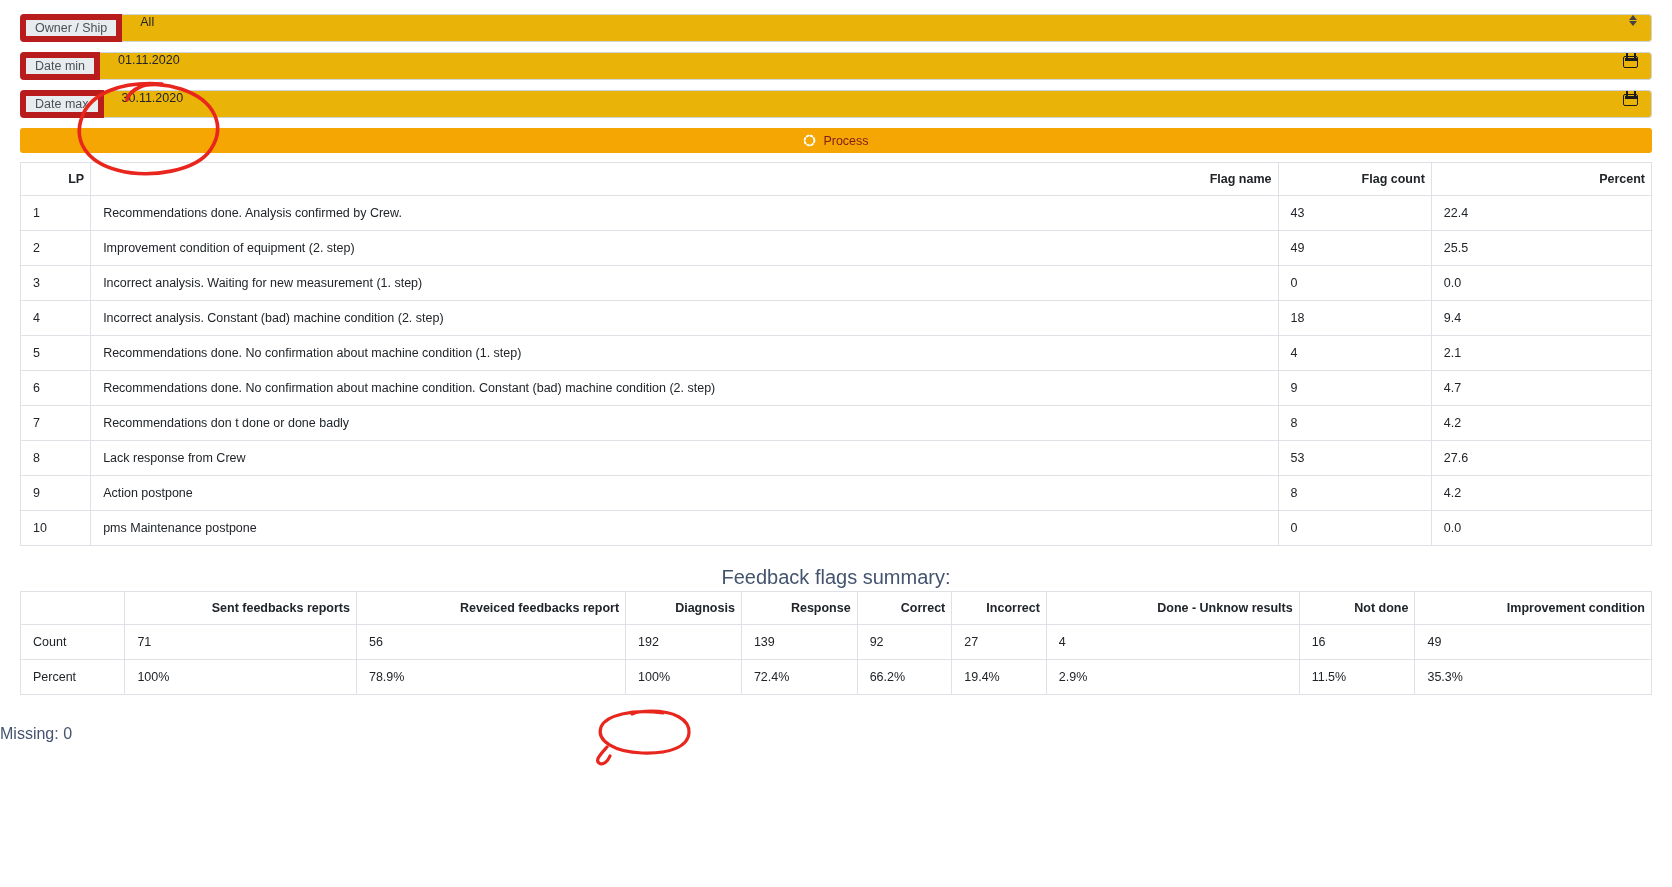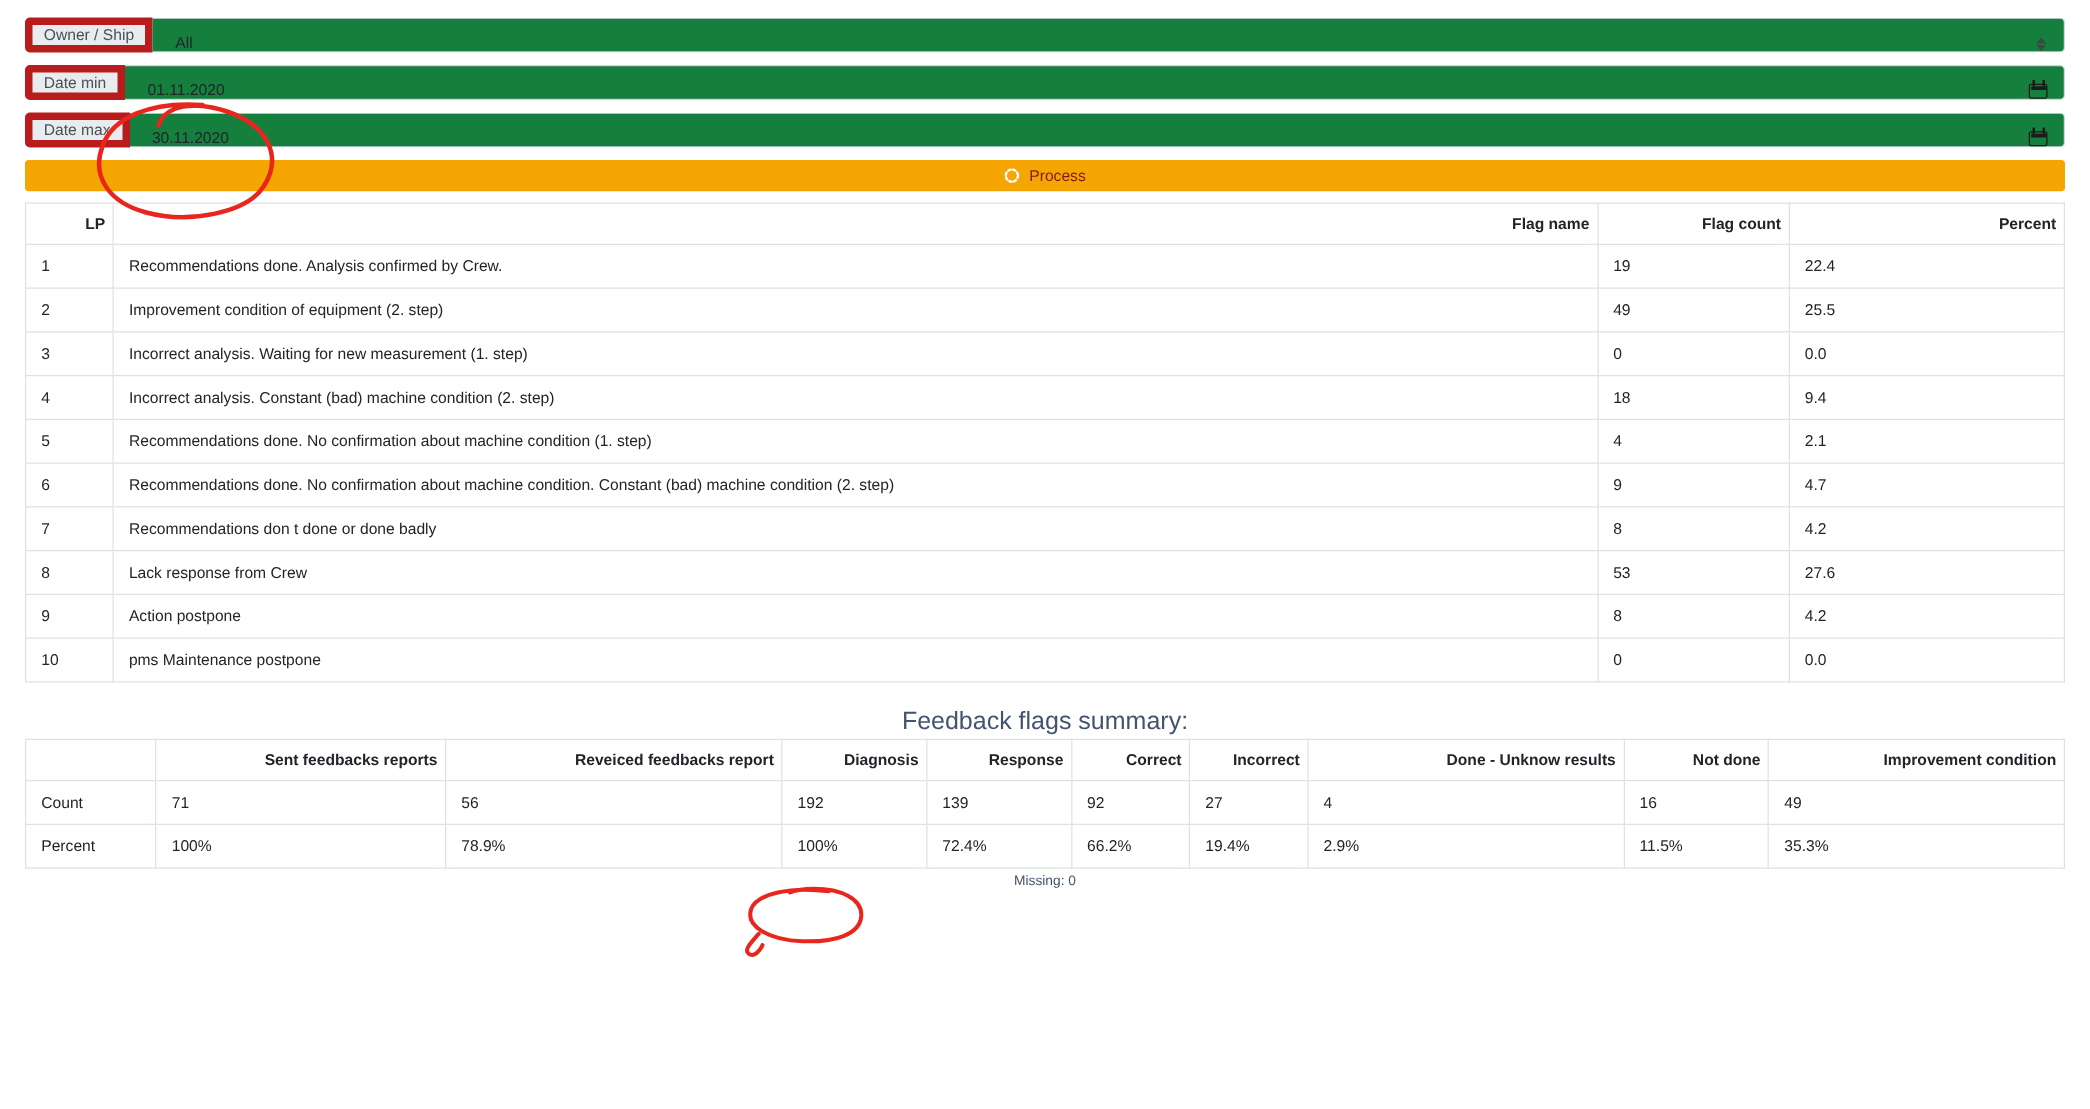--- a/index.html
+++ b/index.html
@@ -9,22 +9,22 @@
 
   
   .filters { padding: 14px 20px 0 20px; }
   .igroup { display: flex; height: 28px; margin-bottom: 10px; width: 100%; }
   .ilabel {
     flex: 0 0 80px; display: flex; align-items: center;
     background: #e9ecef; border: 6px solid #b91c1c; border-radius: 4px 0 0 4px;
     padding: 0 9px; font-size: 12.5px; color: #495057; white-space: nowrap;
   }
   .ifield {
-    flex: 1 1 auto; display: flex; align-items: flex-end; justify-content: space-between;
-    background: #15803d; border: 1px solid #ced4da; border-left: none;
+    flex: 1 1 auto; display: flex; align-items: flex-start; justify-content: space-between;
+    background: #eab308; border: 1px solid #ced4da; border-left: none;
     border-radius: 0 4px 4px 0; padding: 0 10px 0 18px;
     font-size: 12.5px; color: #212529; cursor: pointer;
   }
   .ifield .val { color: #212529; }
   .sel-arrows { display: flex; flex-direction: column; align-items: center; gap: 1px; margin-right: 4px; }
   .sel-arrows i { display:block; width: 0; height: 0; border-left: 4px solid transparent; border-right: 4px solid transparent; }
   .sel-arrows i.up { border-bottom: 5px solid #444; }
   .sel-arrows i.dn { border-top: 5px solid #444; }
 
   .cal-icon { width: 16px; height: 15px; position: relative; margin-right: 2px; }
@@ -65,21 +65,21 @@
   .summary-table col.s1 { width: 14.2%; }
   .summary-table col.s2 { width: 16.5%; }
   .summary-table col.s3 { width: 7.1%; }
   .summary-table col.s4 { width: 7.1%; }
   .summary-table col.s5 { width: 5.8%; }
   .summary-table col.s6 { width: 5.8%; }
   .summary-table col.s7 { width: 15.5%; }
   .summary-table col.s8 { width: 7.1%; }
   .summary-table col.s9 { width: 14.5%; }
 
-  .missing { text-align: center; color: var(--blue); font-size: 11px; margin-top: 4px; }
+  .missing { color: var(--blue); font-size: 16px; margin-top: 30px; }
 
   
   .annotations { position: absolute; left: 0; top: 0; width: 1672px; height: 887px; pointer-events: none; }
 </style>
 </head>
 <body>
 
 <div class="page">
 
   <div class="filters">
@@ -144,21 +144,21 @@
         <th>LP</th>
         <th>Flag name</th>
         <th>Flag count</th>
         <th>Percent</th>
       </tr>
     </thead>
     <tbody>
         <tr>
           <td>1</td>
           <td>Recommendations done. Analysis confirmed by Crew.</td>
-          <td>19</td>
+          <td>43</td>
           <td>22.4</td>
         </tr>
         <tr>
           <td>2</td>
           <td>Improvement condition of equipment (2. step)</td>
           <td>49</td>
           <td>25.5</td>
         </tr>
         <tr>
           <td>3</td>

